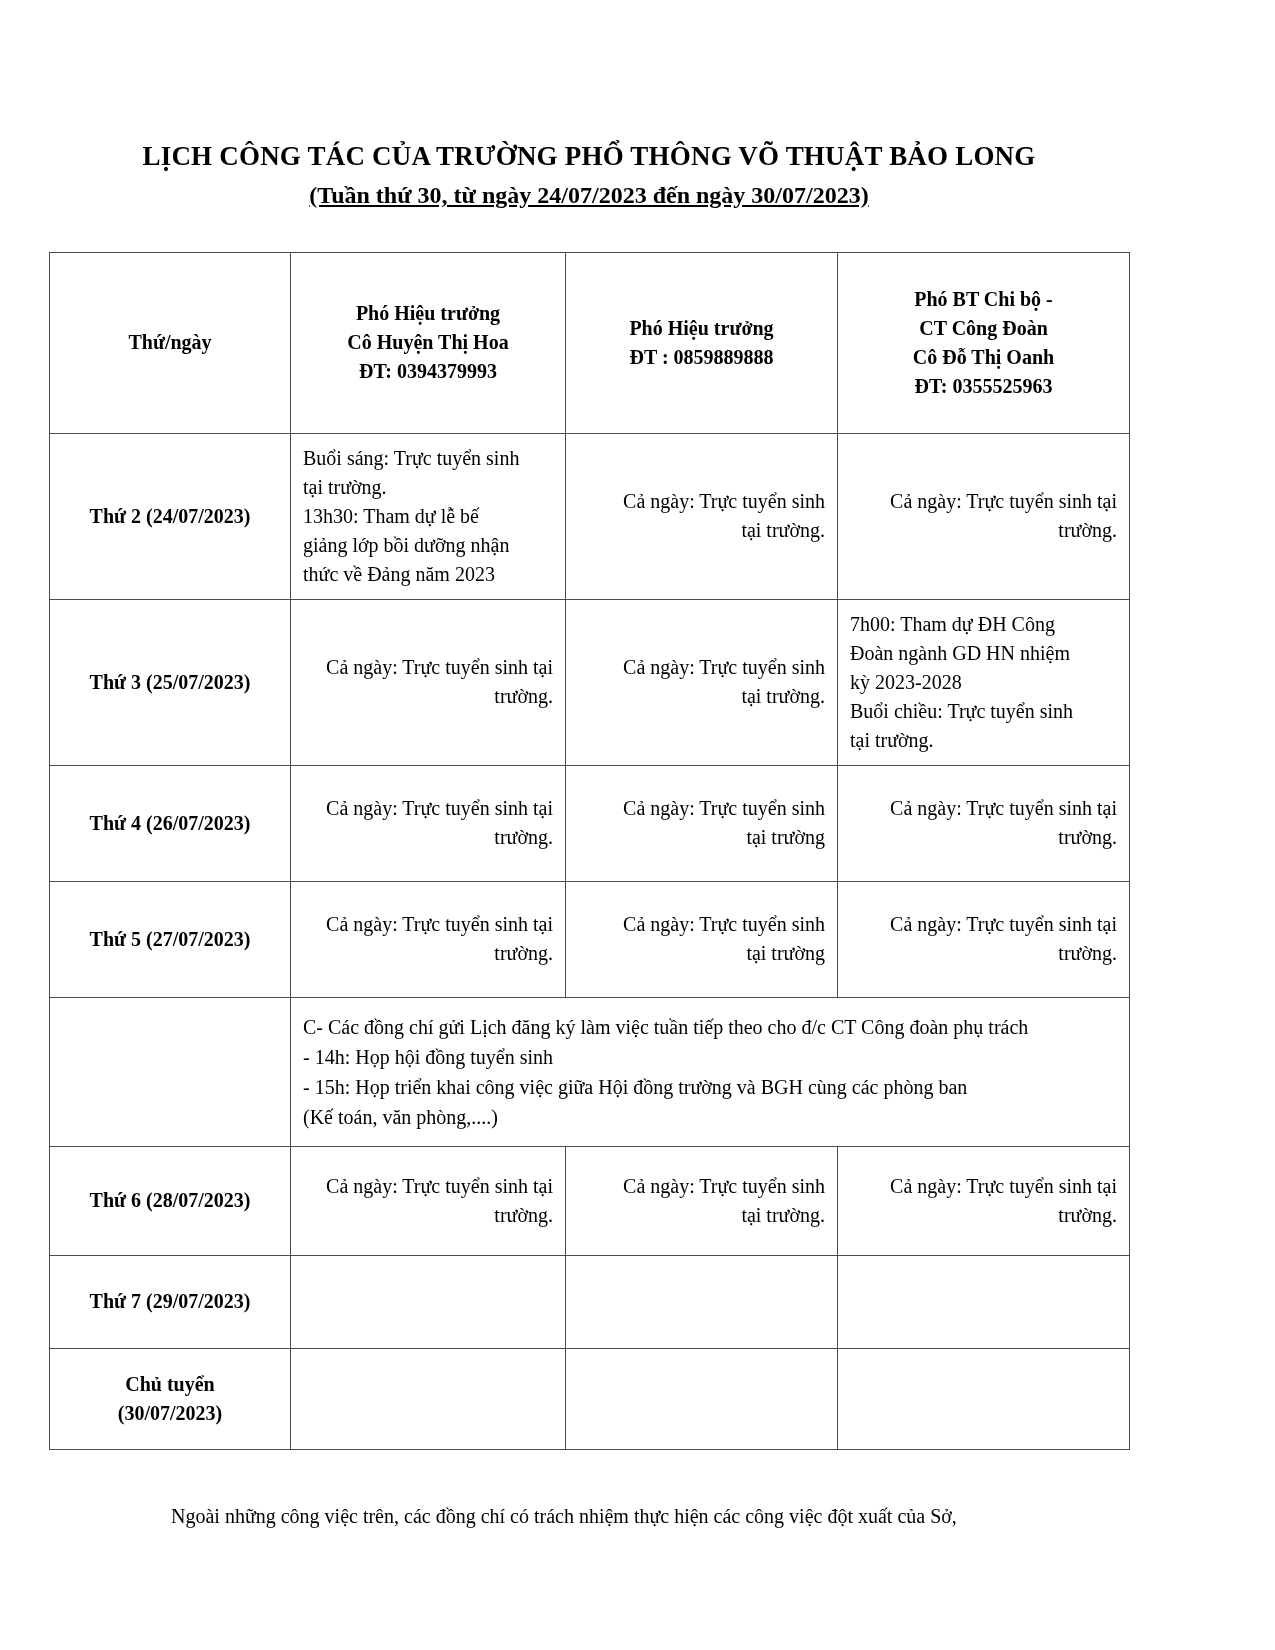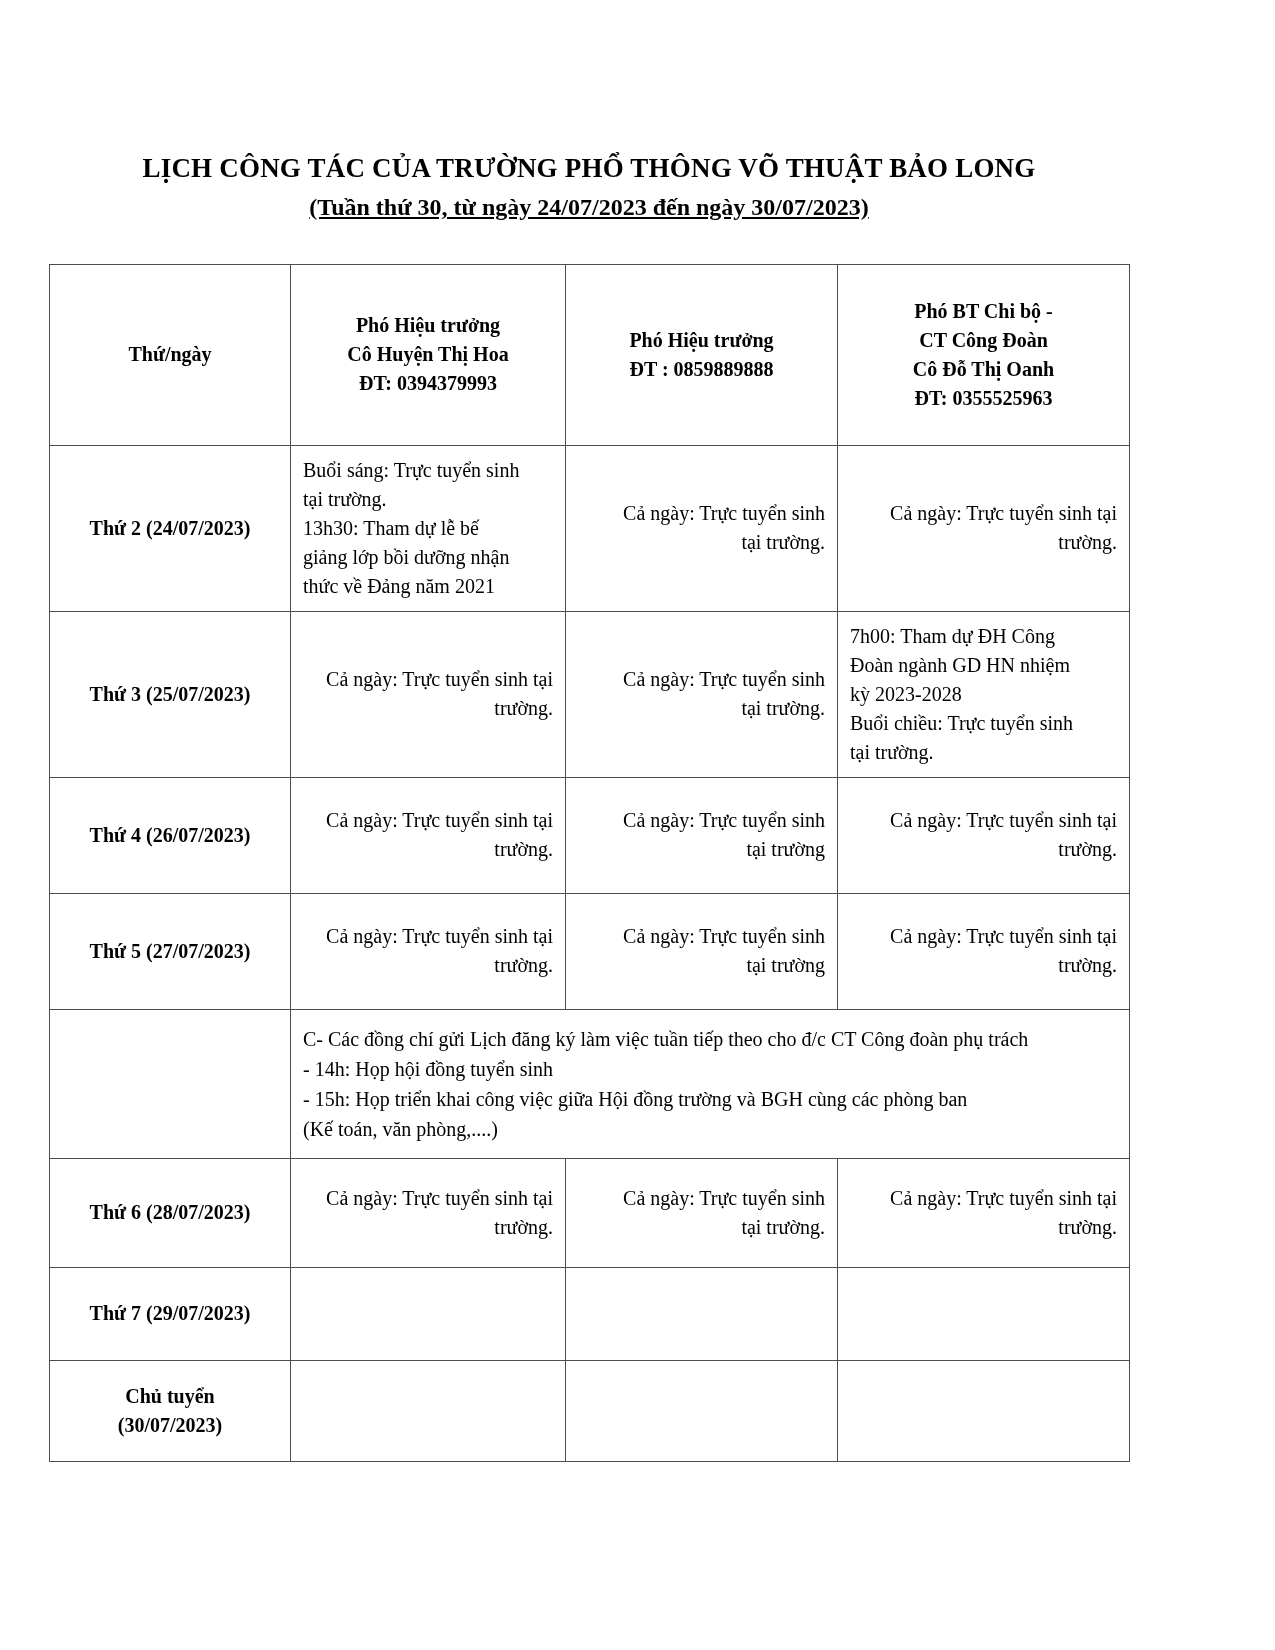--- a/index.html
+++ b/index.html
@@ -12,21 +12,21 @@
     height: 1650px;
     font-family: "Liberation Serif", "DejaVu Serif", serif;
     color: #000000;
     position: relative;
     overflow: hidden;
   }
   .page {
     width: 1178px;
     height: 1650px;
     box-sizing: border-box;
-    padding: 12px;
+    padding: 0;
   }
 
   
   .title-block {
     text-align: center;
     padding-top: 140px;
   }
   .title-main {
     font-size: 27px;
     font-weight: bold;
@@ -160,21 +160,21 @@
           </td>
         </tr>
 
         <tr class="row-mon">
           <td class="daycell">Thứ 2 (24/07/2023)</td>
           <td class="taskcell justify">
             <span class="ln">Buổi sáng: Trực tuyển sinh</span>
             <span class="ln">tại trường.</span>
             <span class="ln">13h30: Tham dự lễ bế</span>
             <span class="ln">giảng lớp bồi dưỡng nhận</span>
-            <span class="ln">thức về Đảng năm 2021</span>
+            <span class="ln">thức về Đảng năm 2023</span>
           </td>
           <td class="taskcell">
             <span class="ln">Cả ngày: Trực tuyển sinh</span>
             <span class="ln">tại trường.</span>
           </td>
           <td class="taskcell">
             <span class="ln">Cả ngày: Trực tuyển sinh tại</span>
             <span class="ln">trường.</span>
           </td>
         </tr>
@@ -271,15 +271,16 @@
           <td class="taskcell"></td>
           <td class="taskcell"></td>
           <td class="taskcell"></td>
         </tr>
 
       </tbody>
     </table>
   </div>
 
   <div class="footer">
+    <span class="ln">Ngoài những công việc trên, các đồng chí có trách nhiệm thực hiện các công việc đột xuất của Sở,</span>
   </div>
 
 </div>
 
 </body></html>

